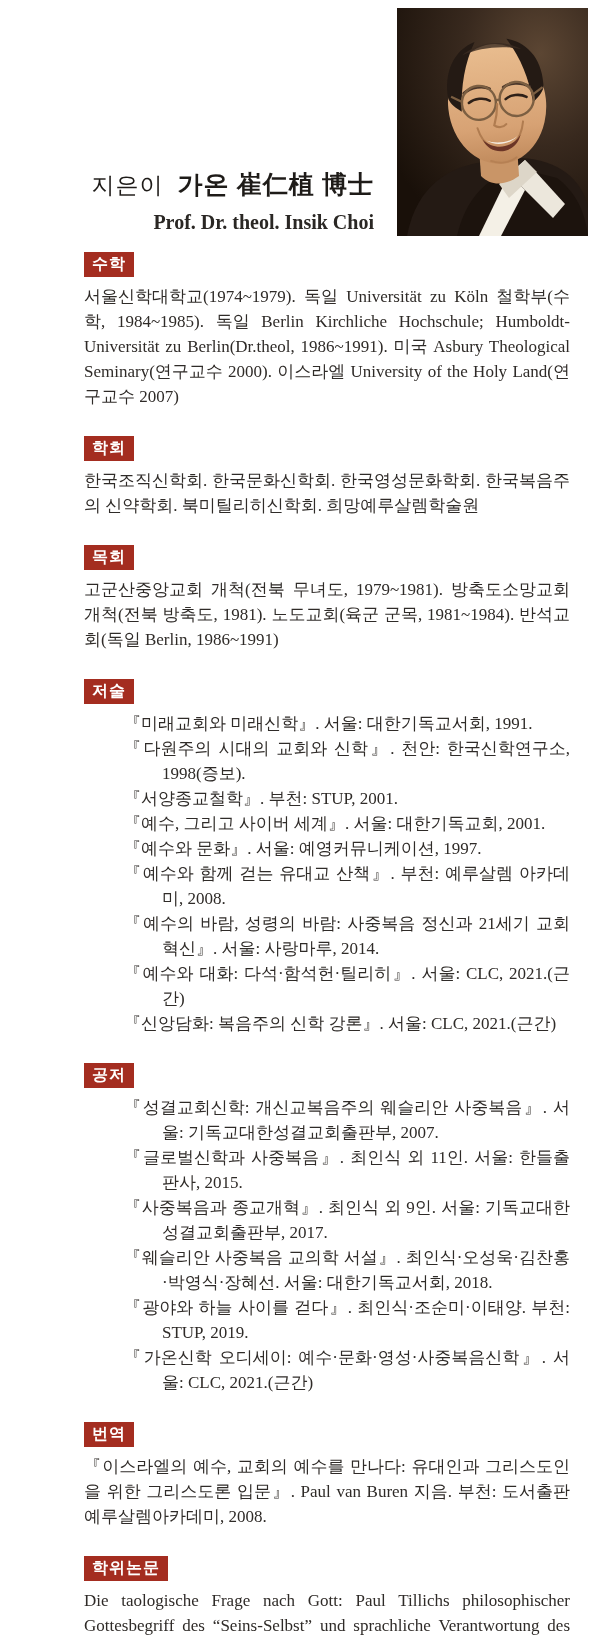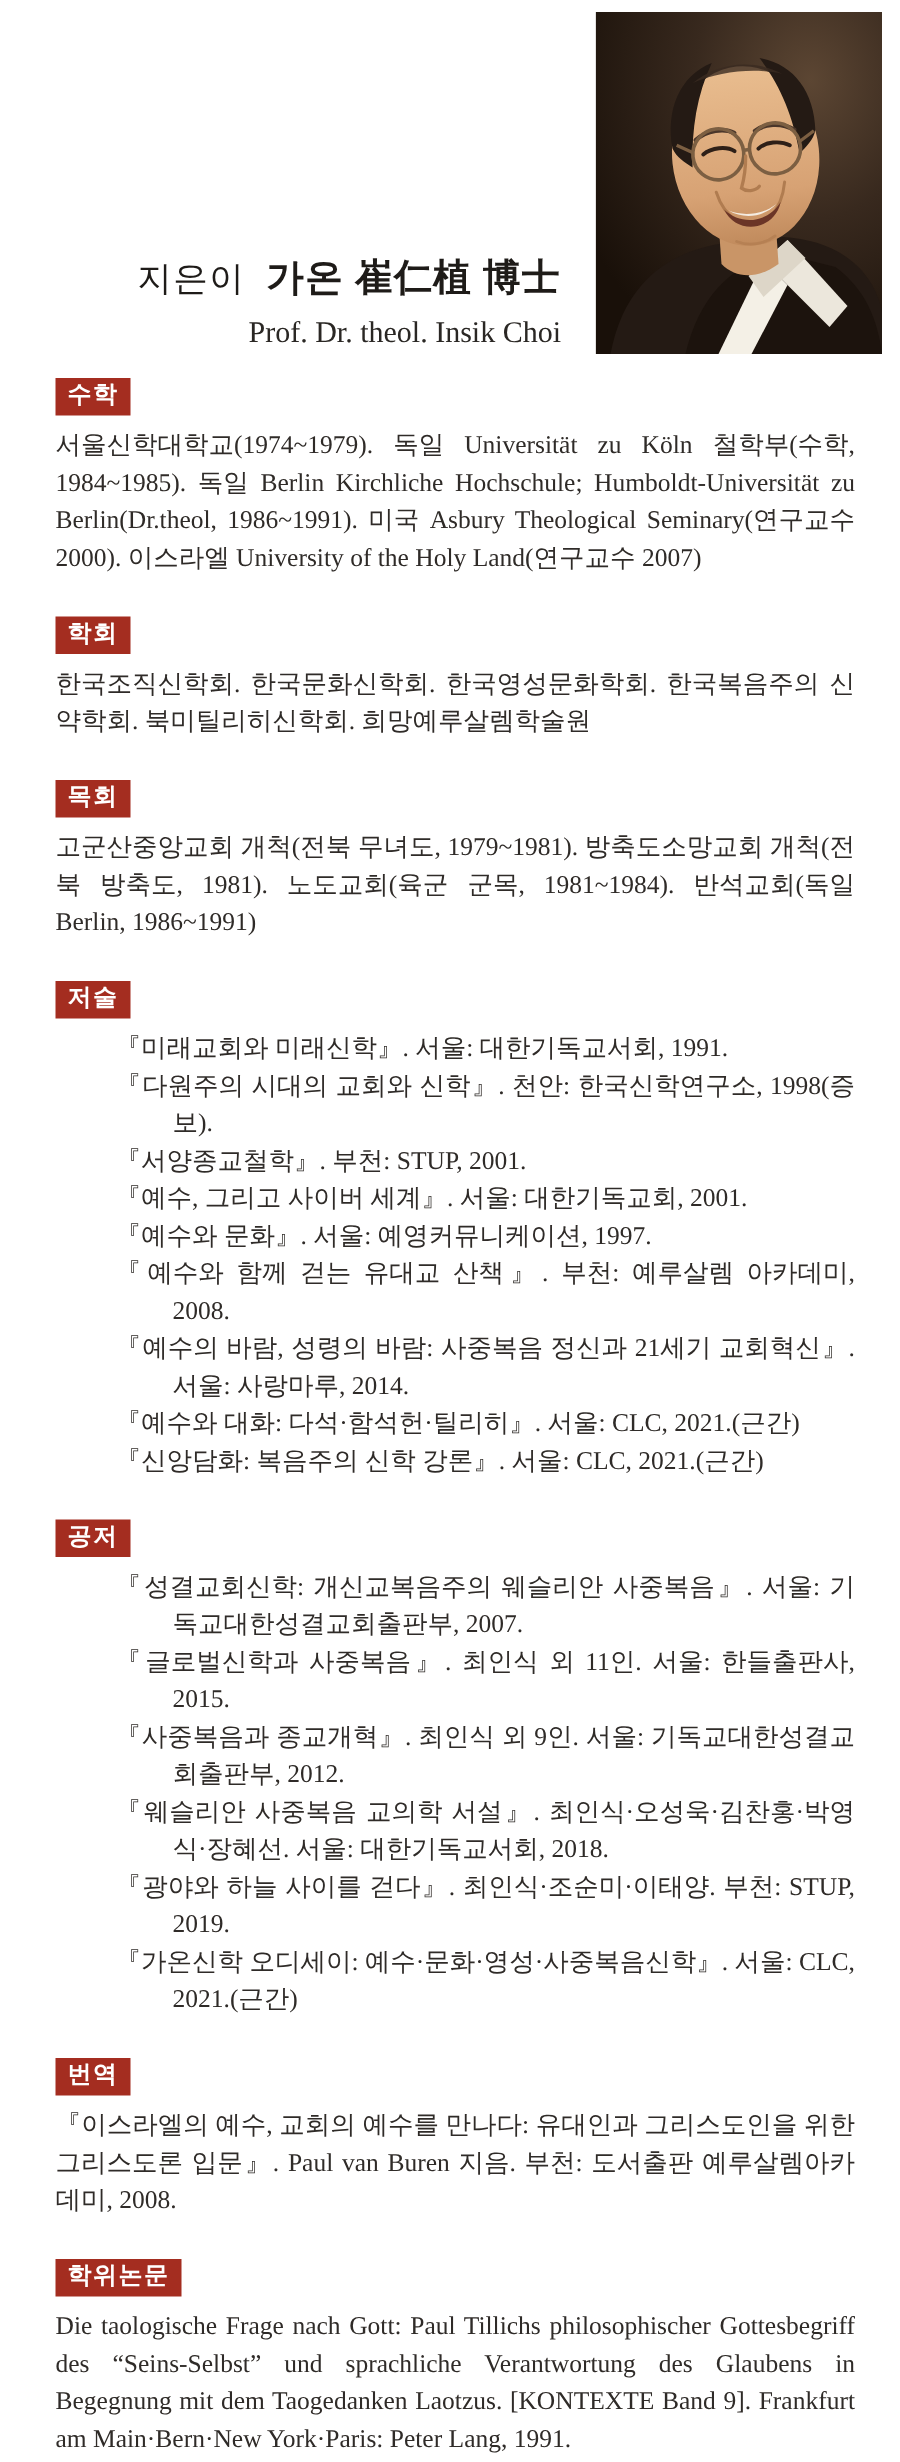--- a/index.html
+++ b/index.html
@@ -10,20 +10,21 @@
   }
   html,body{margin:0;padding:0;background:#fff;}
   .page{
     position:relative;
     width:600px;height:1641px;
     background:#fff;
     overflow:hidden;
     font-family:"Liberation Serif","DejaVu Serif",serif;
     color:var(--text);
     box-sizing:border-box;
+    padding-left:47px;
   }
   
   .header{
     position:relative;
     height:252px;
   }
   .photo{
     position:absolute;
     top:8px;right:12px;
     width:191px;height:228px;
@@ -41,20 +42,21 @@
     font-size:25px;
     letter-spacing:1px;
     color:#1e1b18;
   }
   .author-label{font-weight:400;margin-right:14px;font-size:23px;}
   .author-name{font-weight:700;}
   .author-latin{
     margin-top:10px;
     font-size:20px;
     color:#2a2724;
+    font-weight:bold;
   }
   
   .content{
     padding:0 30px 0 37px;
   }
   .section{margin-bottom:27px;}
   .badge{
     display:inline-block;
     background:var(--badge-red);
     color:#fff;
@@ -186,21 +188,21 @@
         <li>『예수와 대화: 다석·함석헌·틸리히』. 서울: CLC, 2021.(근간)</li>
         <li>『신앙담화: 복음주의 신학 강론』. 서울: CLC, 2021.(근간)</li>
       </ul>
     </div>
 
     <div class="section">
       <span class="badge">공저</span>
       <ul class="booklist">
         <li>『성결교회신학: 개신교복음주의 웨슬리안 사중복음』. 서울: 기독교대한성결교회출판부, 2007.</li>
         <li>『글로벌신학과 사중복음』. 최인식 외 11인. 서울: 한들출판사, 2015.</li>
-        <li>『사중복음과 종교개혁』. 최인식 외 9인. 서울: 기독교대한성결교회출판부, 2012.</li>
+        <li>『사중복음과 종교개혁』. 최인식 외 9인. 서울: 기독교대한성결교회출판부, 2017.</li>
         <li>『웨슬리안 사중복음 교의학 서설』. 최인식·오성욱·김찬홍·박영식·장혜선. 서울: 대한기독교서회, 2018.</li>
         <li>『광야와 하늘 사이를 걷다』. 최인식·조순미·이태양. 부천: STUP, 2019.</li>
         <li>『가온신학 오디세이: 예수·문화·영성·사중복음신학』. 서울: CLC, 2021.(근간)</li>
       </ul>
     </div>
 
     <div class="section">
       <span class="badge">번역</span>
       <p class="para">『이스라엘의 예수, 교회의 예수를 만나다: 유대인과 그리스도인을 위한 그리스도론 입문』. Paul van Buren 지음. 부천: 도서출판 예루살렘아카데미, 2008.</p>
     </div>

